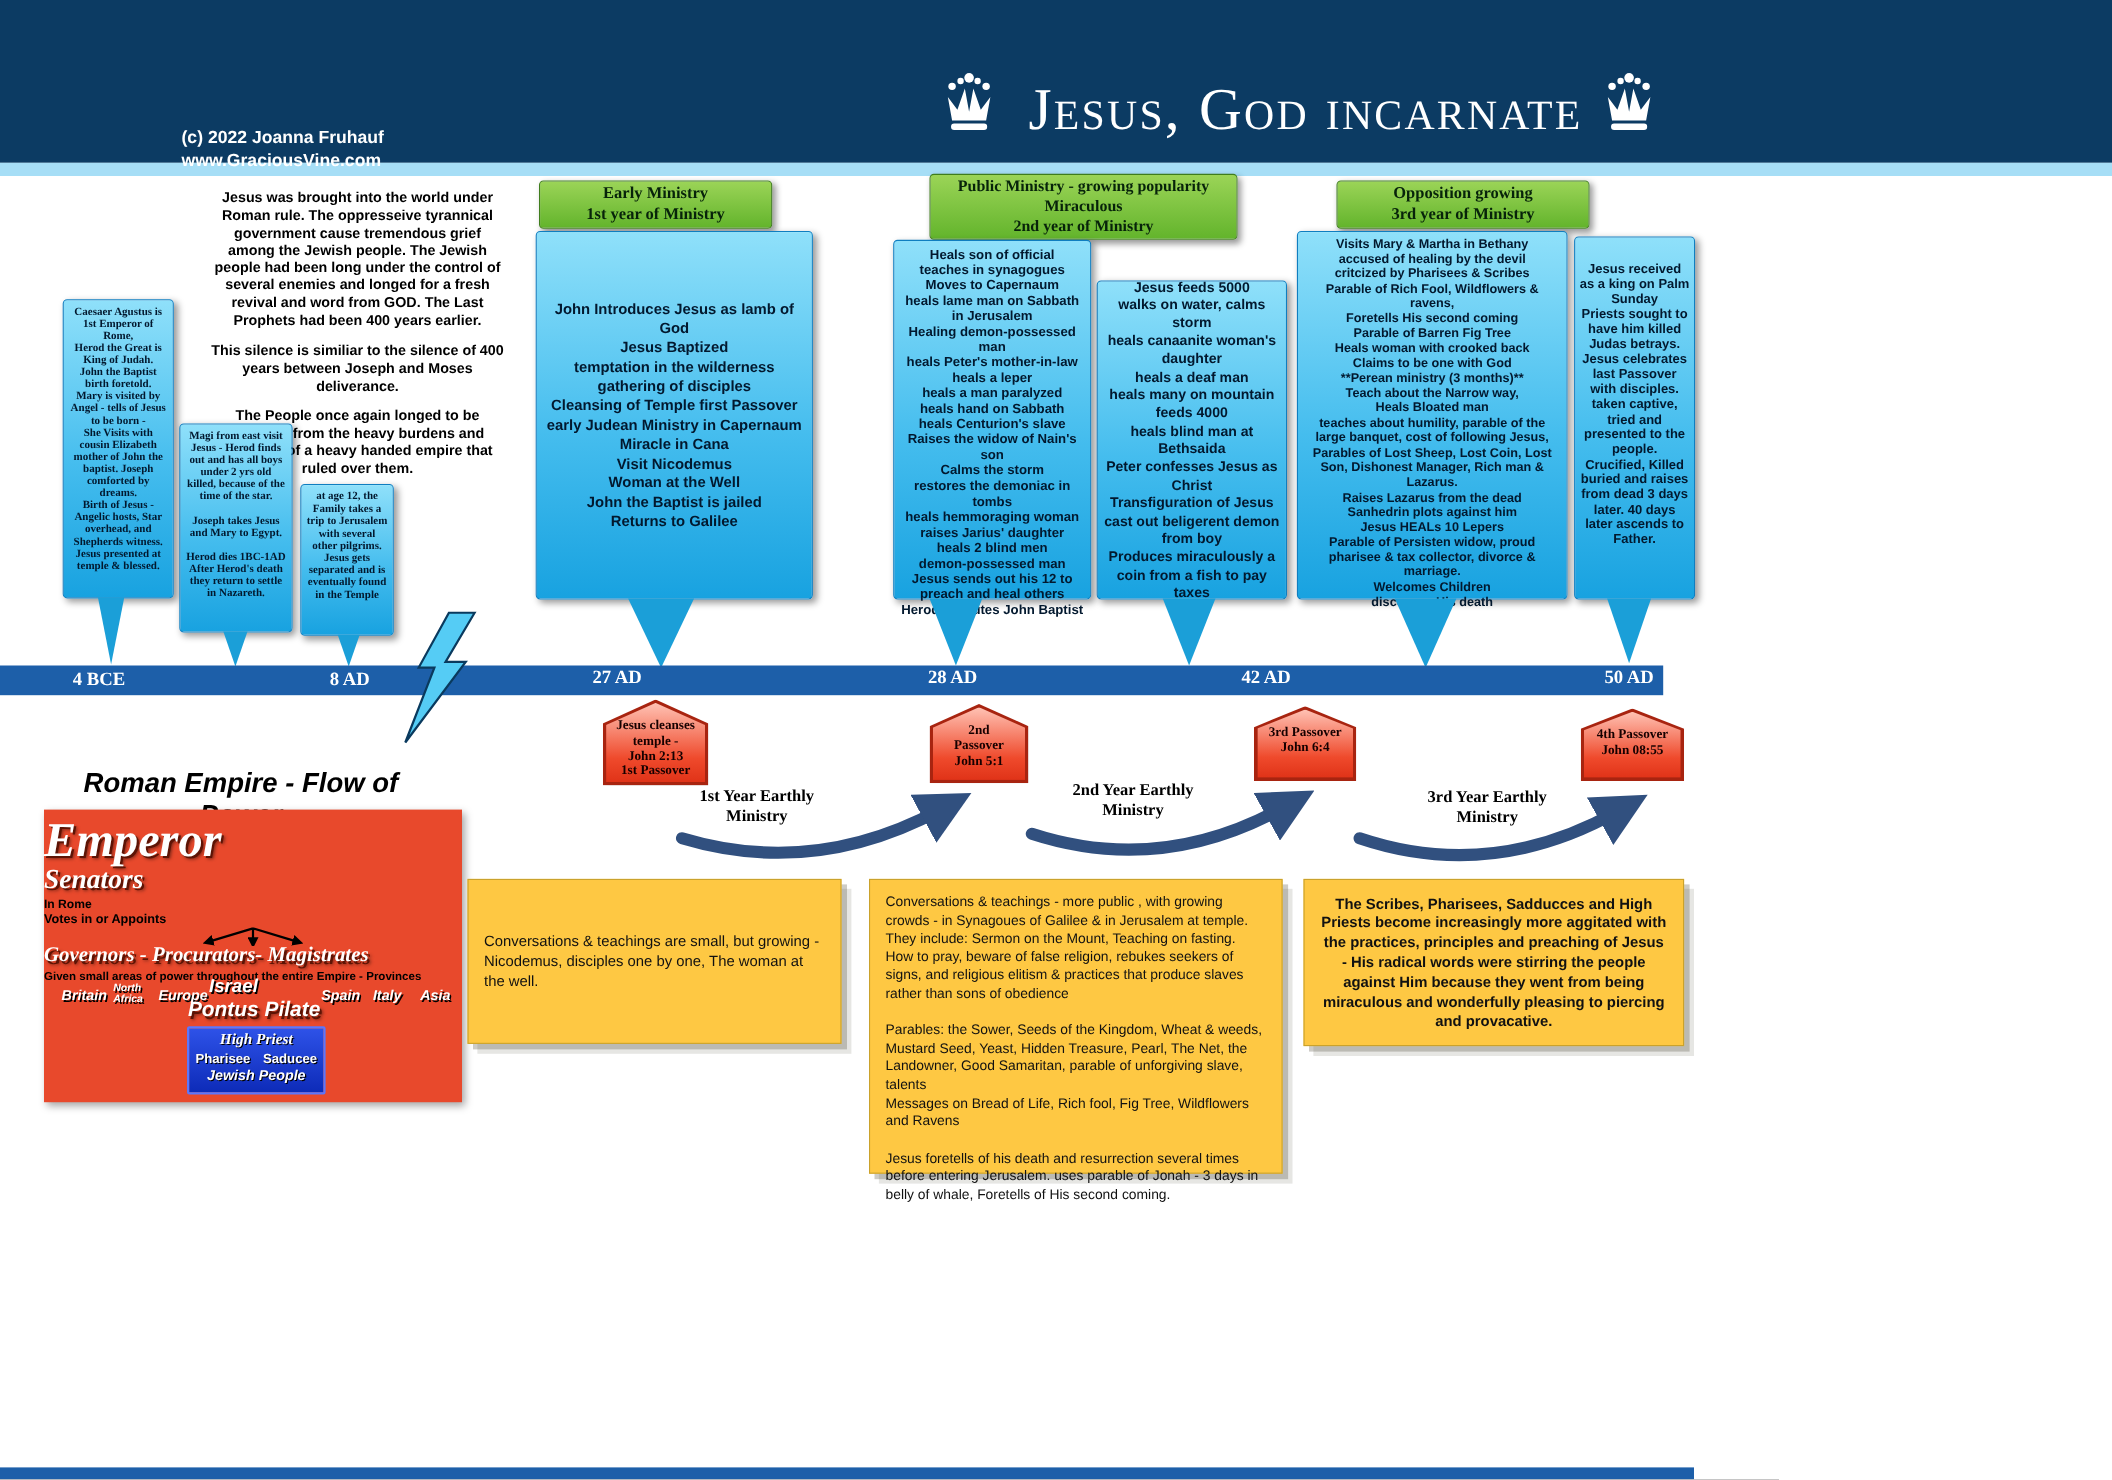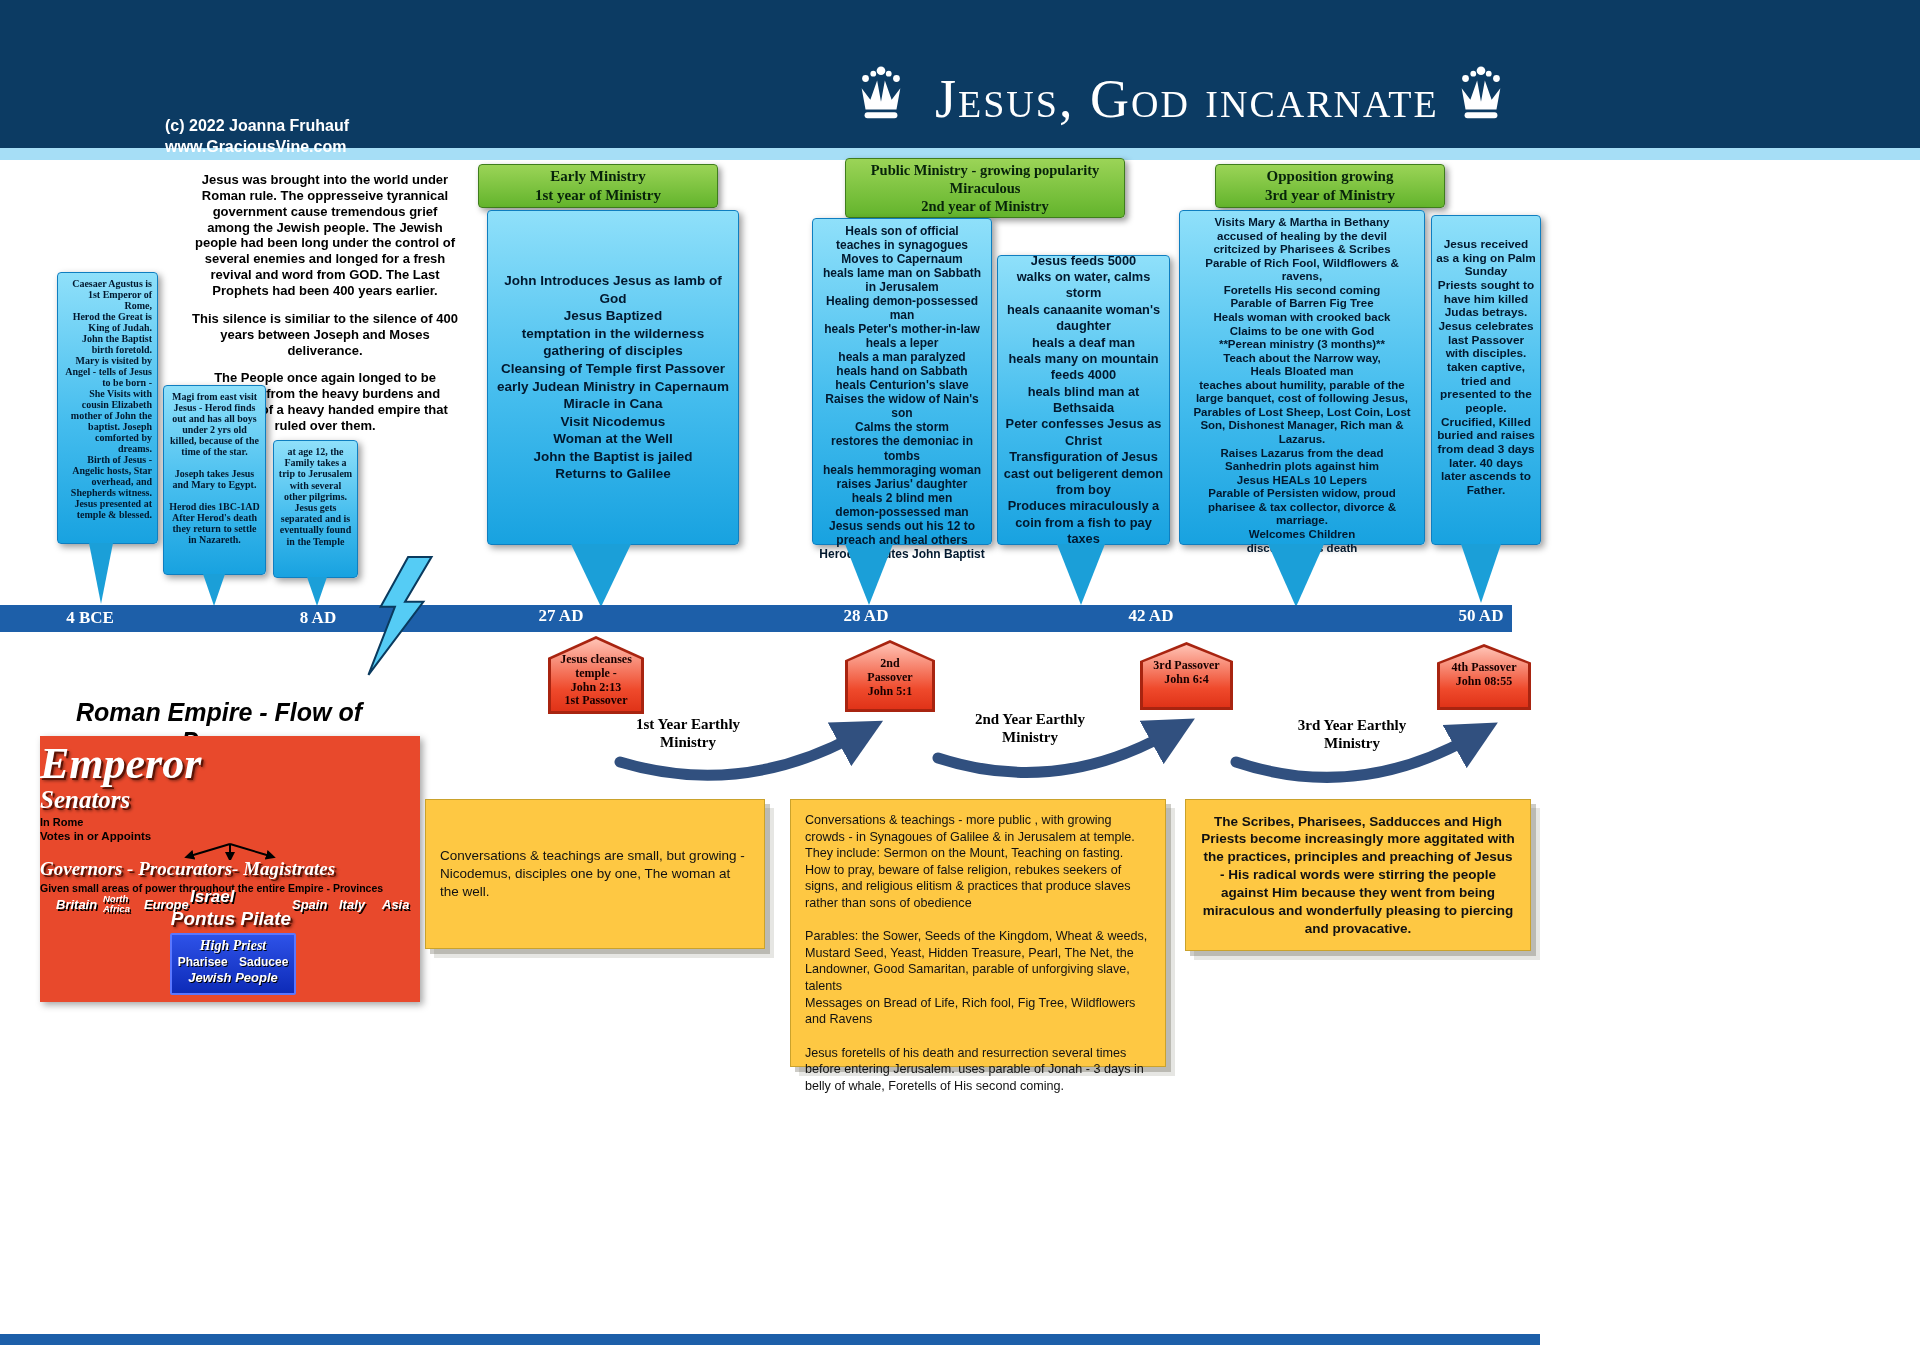--- a/index.html
+++ b/index.html
@@ -101,30 +101,30 @@
       <circle cx="38" cy="11" r="3"></circle>
     <rect x="13" y="51" width="34" height="6" rx="3"></rect>
   </svg>
 
   <div class="abs intro" style="left:190px;top:172px">
     <p>Jesus was brought into the world under Roman rule.  The oppresseive tyrannical government cause tremendous grief among the Jewish people.  The Jewish people had been long under the control of several enemies and longed for a fresh revival and word from GOD. The Last Prophets had been 400 years earlier.</p>
     <p>This silence is similiar to the silence of 400 years between Joseph and Moses deliverance.</p>
     <p>The People once again longed to be released from the heavy burdens and shackles of a heavy handed empire that ruled over them.</p>
   </div>
 
-  <div class="abs ghead pre" style="left:478px;top:164px;width:240px;height:44px;font-size:15px">Early Ministry
+  <div class="abs ghead pre" style="left:490px;top:164px;width:212px;height:44px;font-size:15px">Early Ministry
 1st year of Ministry</div>
   <div class="abs ghead pre" style="left:845px;top:158px;width:280px;height:60px;font-size:14.5px">Public Ministry - growing popularity
 Miraculous
 2nd year of Ministry</div>
   <div class="abs ghead pre" style="left:1215px;top:164px;width:230px;height:44px;font-size:15px">Opposition growing
 3rd year of Ministry</div>
 
   <div class="abs callout top" style="left:57px;top:272px;width:101px;height:272px">
-    <div class="ctext pre serif" style="font-size:10px;line-height:1.1;text-align:right;padding:5px">Caesaer Agustus is 1st Emperor of Rome,
+    <div class="ctext pre serif" style="font-size:10px;line-height:1.1;text-align:center;padding:5px">Caesaer Agustus is 1st Emperor of Rome,
 Herod the Great is King of Judah.
 John the Baptist birth foretold.
 Mary is visited by Angel - tells of Jesus to be born -
 She Visits with cousin Elizabeth mother of John the baptist.  Joseph comforted by dreams.
 Birth of Jesus - Angelic hosts, Star overhead, and Shepherds witness.
 Jesus presented at temple &amp; blessed.</div>
     <div class="tail" style="left:31px;bottom:-61px;border-left:12px solid transparent;border-right:12px solid transparent;border-top:61px solid #1b9fd8"></div>
   </div>
 
   <div class="abs callout top" style="left:163px;top:385px;width:103px;height:190px">

